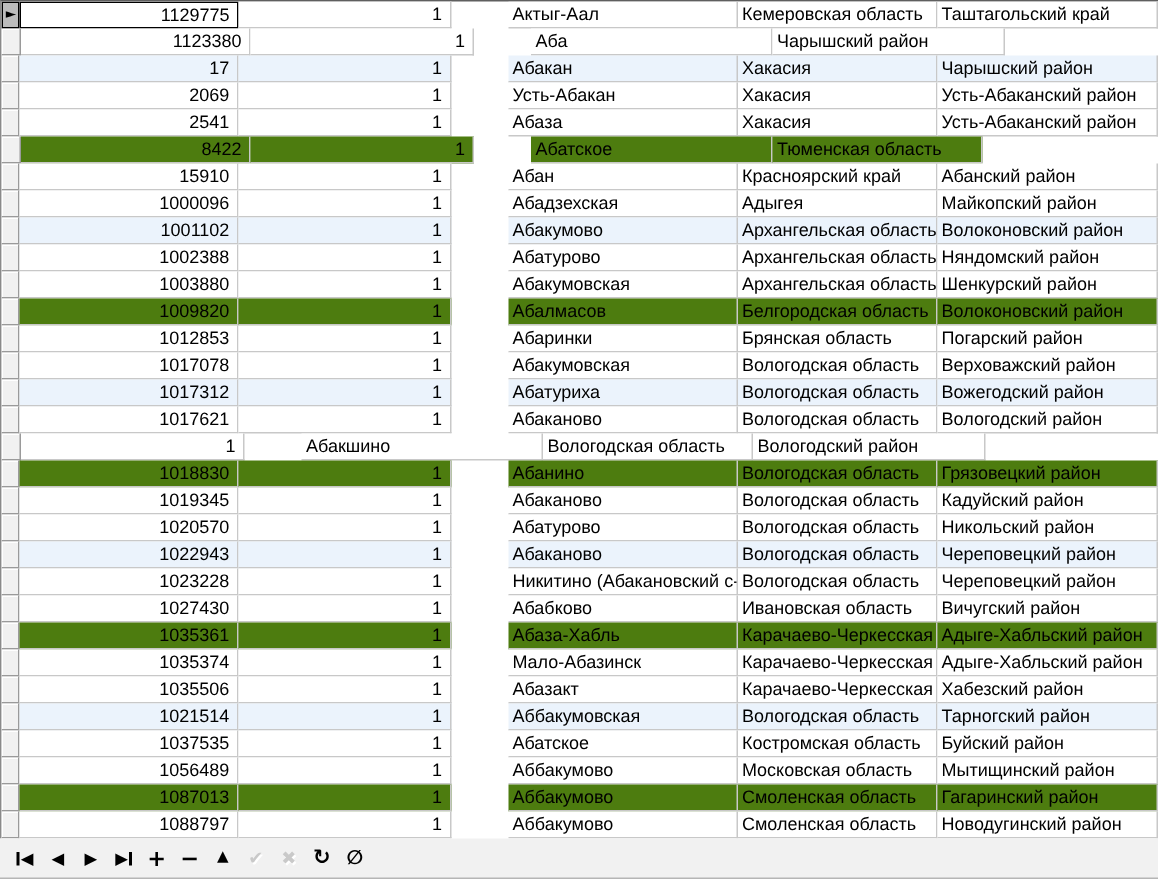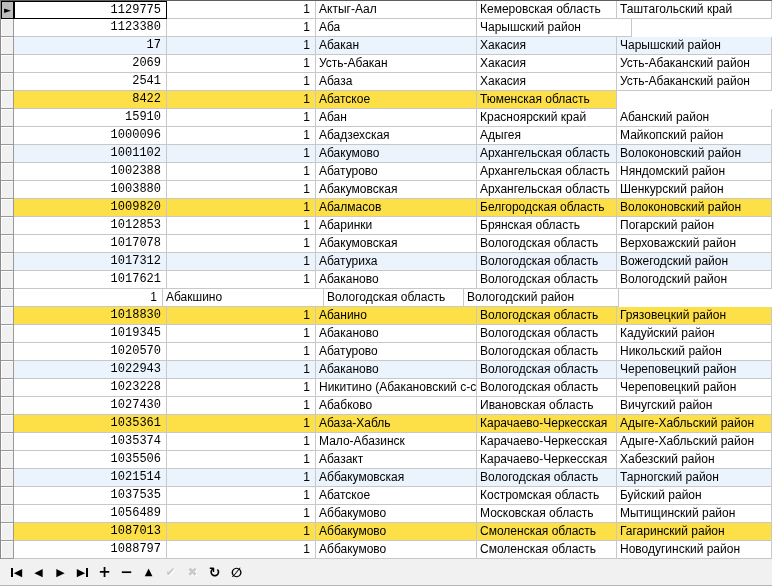--- a/index.html
+++ b/index.html
@@ -8,34 +8,34 @@
 
   
   .grid{position:absolute;top:0;left:0;width:772px;height:559px;
         box-sizing:border-box;border-top:1px solid #5f5f5f;border-left:1px solid #8a8a8a;
         background:#fff;overflow:hidden;}
   .grid-row{display:flex;height:18px;}
   .cell{box-sizing:border-box;height:18px;line-height:17px;overflow:hidden;
         white-space:nowrap;font-size:12px;padding:0 3px;
         border-right:1px solid #c8c8c8;border-bottom:1px solid #c8c8c8;background:#fff;}
   .num{text-align:right;padding-right:5px;}
-  .c-id{width:153px;font-family:Liberation Mono, monospace;}
+  .c-id{width:153px;}
   .c-count{width:149px;}
-  .c-name{width:161px;}
+  .c-name{width:161px;margin-left:38px;}
   .c-region{width:140px;}
   .c-district{width:155px;}
 
   .indicator{width:13px;padding:0;background:#f1f1f1;
              border-right:1px solid #9a9a9a;border-bottom:1px solid #9a9a9a;
              box-shadow:inset 1px 1px 0 #ffffff;
              display:flex;align-items:center;justify-content:center;}
   .marker{font-family:"DejaVu Sans",sans-serif;font-size:9px;line-height:1;color:#000;}
 
   .hl-blue .cell:not(.indicator){background:#ebf3fc;}
-  .hl-gray .cell:not(.indicator){background:#fde047;}
+  .hl-gray .cell:not(.indicator){background:#4d7c0f;}
 
   .grid-row.current .indicator{background:#bdbdbd;box-shadow:none;
              border:1px solid #000;}
   .grid-row.current .c-id{border:1px solid #000;}
 
   
   .navigator{position:absolute;left:0;top:559px;width:772px;height:27px;
              box-sizing:border-box;background:#f1f1f1;border-bottom:1px solid #b5b5b5;
              display:flex;align-items:center;padding-left:6px;gap:1px;}
   .nav-btn{width:21px;height:22px;display:flex;align-items:center;justify-content:center;

